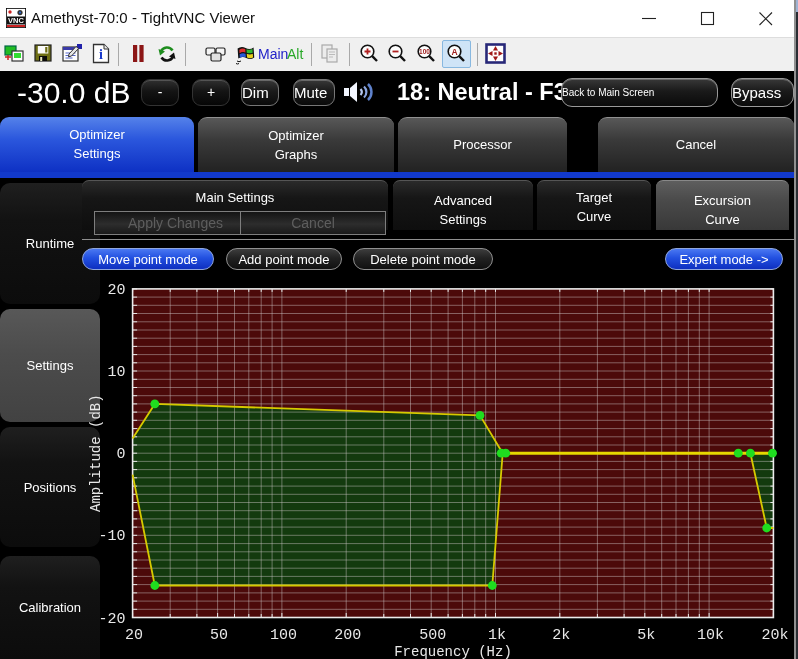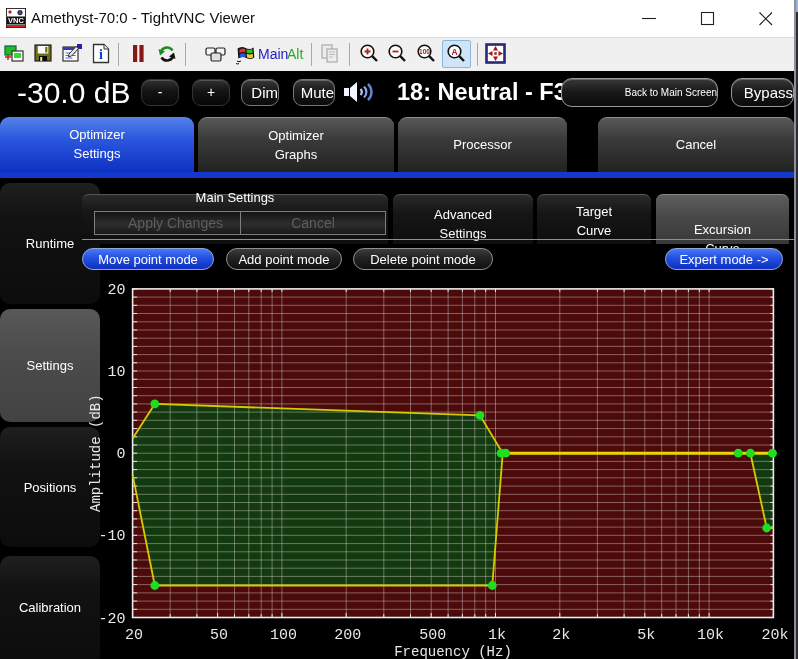--- a/index.html
+++ b/index.html
@@ -3,29 +3,29 @@
 *{margin:0;padding:0;box-sizing:border-box;-webkit-font-smoothing:antialiased}
 html,body{width:798px;height:659px;background:#000;overflow:hidden}
 body{font-family:"Liberation Sans",sans-serif;position:relative}
 .abs{position:absolute}
 .titlebar{left:0;top:0;width:798px;height:37px;background:#fff}
 .title-txt{left:31px;top:9px;font-size:15px;color:#111}
 .toolbar{left:0;top:37px;width:798px;height:34px;background:#f0f0f0;border-top:1px solid #ddd}
 .sep{top:43px;width:1px;height:23px;background:#a9a9a9}
 .wbtn{stroke:#222;stroke-width:1.1;fill:none}
 .volrow{color:#fff}
-.btn{border-radius:9px;color:#fff;text-align:right;background:linear-gradient(#383838,#1a1a1a 45%,#0a0a0a);border:1px solid #777;box-shadow:inset 0 1px 0 rgba(255,255,255,.25)}
+.btn{border-radius:9px;color:#fff;text-align:left;background:linear-gradient(#383838,#1a1a1a 45%,#0a0a0a);border:1px solid #777;box-shadow:inset 0 1px 0 rgba(255,255,255,.25)}
 .sqbtn{border-radius:9px;color:#fff;text-align:center;background:linear-gradient(#303030,#141414 45%,#060606);border:1px solid #333;box-shadow:inset 0 1px 0 rgba(255,255,255,.18)}
 .tab{border-radius:9px 9px 0 0;color:#fff;text-align:center;font-size:13px;line-height:1.45}
 .tab.dark{background:linear-gradient(#585858,#3a3a3a 40%,#222);border-top:1px solid #909090}
 .tab.blue{background:linear-gradient(#5582ea,#2b57dd 40%,#0e31c4)}
 .side{border-radius:10px 0 0 10px;color:#fff;font-size:13px;text-align:center;left:0;width:100px;border-radius:10px;display:flex;align-items:center;justify-content:center}
 .side.dark{background:linear-gradient(#1f1f1f,#121212 30%,#0c0c0c)}
 .side.sel{background:linear-gradient(#585858,#4c4c4c 40%,#424242)}
-.stab{border-radius:7px 7px 0 0;color:#fff;font-size:13px;text-align:center;top:194px;height:50px}
+.stab{border-radius:7px 7px 0 0;color:#fff;font-size:13px;text-align:center;top:180px;height:50px}
 .stab.dark{background:linear-gradient(#2a2a2a,#161616 35%,#0e0e0e);border-top:1px solid #555}
 .stab.sel{background:linear-gradient(#5e5e5e,#4a4a4a 40%,#383838);border-top:1px solid #888}
 .pill{border-radius:11px;height:22px;top:248px;color:#fff;font-size:13px;text-align:center;line-height:21px}
 .pill.blue{background:linear-gradient(#4a78f2,#2250e0 45%,#0e2fc0);border:1px solid #8fa6dd}
 .pill.dark{background:linear-gradient(#3d3d3d,#222 45%,#101010);border:1px solid #909090}
 .gbtn{border:1px solid #7e7e7e;background:linear-gradient(#141414,#2d2d2d 55%,#191919);color:#5e5e5e;font-size:14px;text-align:center;line-height:22px;top:211px;height:24px}
 </style></head><body>
 
 <div class="abs titlebar"></div>
 <svg class="abs" style="left:6px;top:8px" width="20" height="20" viewBox="0 0 20 20">
@@ -165,21 +165,21 @@
 <div class="abs side sel" style="top:309px;height:113px">Settings</div>
 <div class="abs side dark" style="top:427px;height:120px">Positions</div>
 <div class="abs side dark" style="top:556px;height:103px;border-radius:10px 10px 0 0">Calibration</div>
 
 <div class="abs stab dark" style="left:82px;width:306px"></div>
 <div class="abs" style="left:82px;top:190px;width:306px;text-align:center;color:#ffffff;font-size:13px">Main Settings</div>
 <div class="abs gbtn" style="left:94px;width:163px">Apply Changes</div>
 <div class="abs gbtn" style="left:240px;width:146px">Cancel</div>
 <div class="abs stab dark" style="left:393px;width:140px;padding-top:11px;line-height:1.45">Advanced<br>Settings</div>
 <div class="abs stab dark" style="left:537px;width:114px;padding-top:8px;line-height:1.45">Target<br>Curve</div>
-<div class="abs stab sel" style="left:656px;width:133px;padding-top:26px;line-height:1.45">Excursion<br>Curve</div>
+<div class="abs stab sel" style="left:656px;width:133px;padding-top:11px;line-height:1.45">Excursion<br>Curve</div>
 <div class="abs" style="left:82px;top:238.5px;width:716px;height:1.5px;background:#8f8f8f"></div>
 
 <div class="abs pill blue" style="left:82px;width:132px">Move point mode</div>
 <div class="abs pill dark" style="left:226px;width:116px">Add point mode</div>
 <div class="abs pill dark" style="left:353px;width:140px">Delete point mode</div>
 <div class="abs pill blue" style="left:665px;width:118px">Expert mode -&gt;</div>
 
 <svg width="718" height="381" viewBox="0 0 718 381" style="position:absolute;left:80px;top:278px">
 <rect x="52.6" y="10.9" width="640.8" height="328.6" fill="#4c0a0a"></rect>
 <polygon points="52.6,160.4 74.8,125.9 400.0,137.4 422.7,175.2 422.7,175.2 412.3,307.5 74.8,307.5 52.6,196.6" fill="#133a0e"></polygon>

